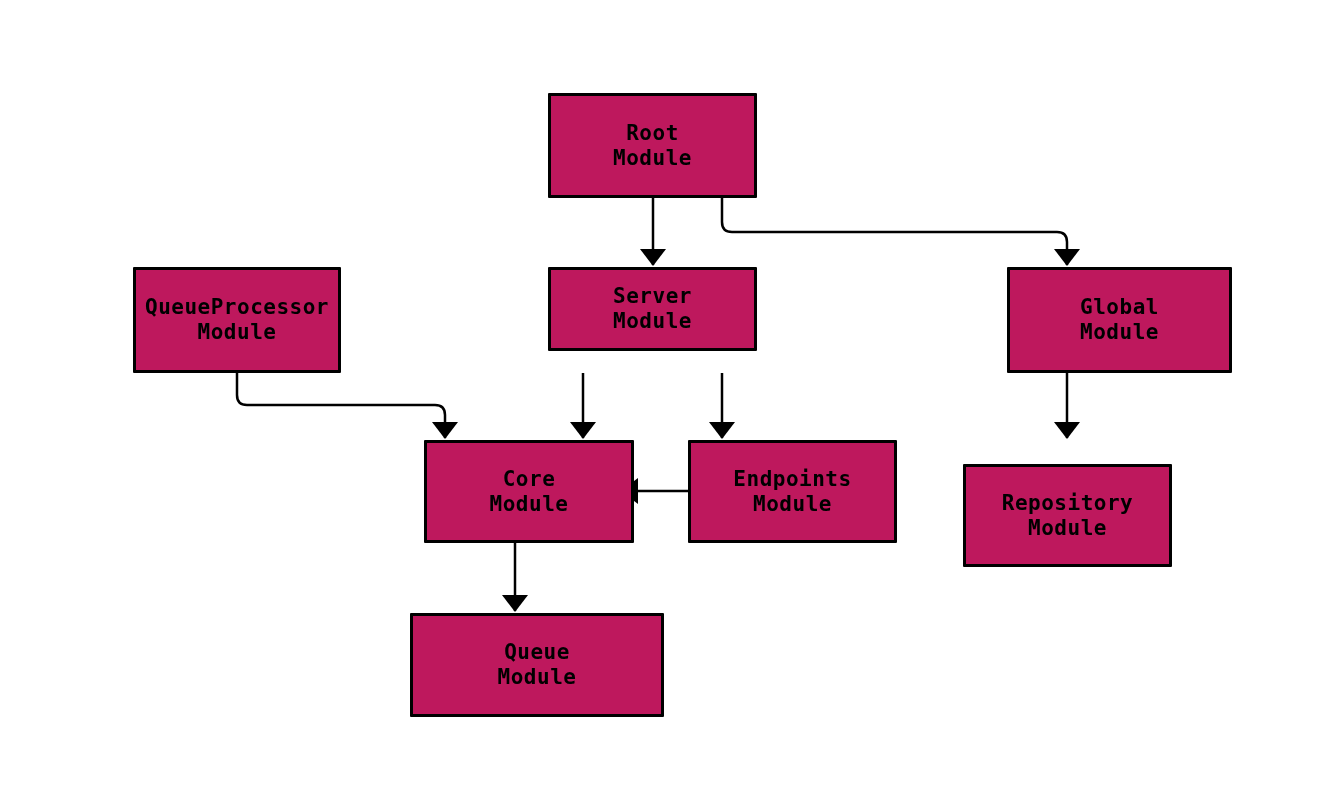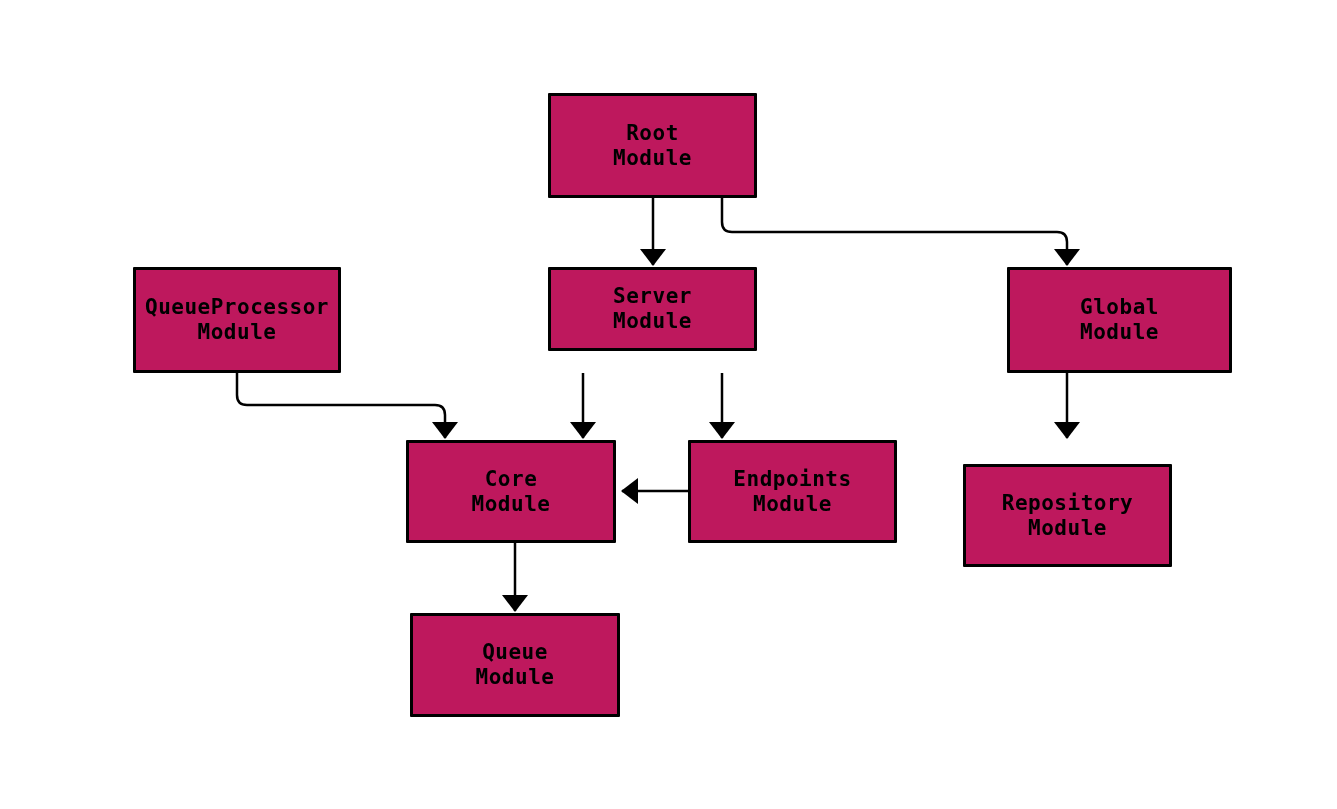--- a/index.html
+++ b/index.html
@@ -44,24 +44,24 @@
     letter-spacing: 0.5px;
     text-align: center;
     white-space: pre-line;
     color: #000000;
   }
   
   .n-root          { left: 548px; top:  93px; width: 209px; height: 105px; }
   .n-queueprocessor{ left: 133px; top: 267px; width: 208px; height: 106px; }
   .n-server        { left: 548px; top: 267px; width: 209px; height: 84px; }
   .n-global        { left: 963px; top: 267px; width: 225px; height: 106px; margin-left: 44px; }
-  .n-core          { left: 406px; top: 440px; width: 210px; height: 103px; }
+  .n-core          { left: 424px; top: 440px; width: 210px; height: 103px; }
   .n-endpoints     { left: 688px; top: 440px; width: 209px; height: 103px; }
   .n-repository    { left: 963px; top: 464px; width: 209px; height: 103px; }
-  .n-queue         { left: 410px; top: 613px; width: 210px; height: 104px; }
+  .n-queue         { left: 410px; top: 613px; width: 254px; height: 104px; }
 </style>
 </head>
 <body>
 
 <div class="canvas">
 
   <svg class="edges-layer" viewBox="0 0 1337 809" xmlns="http://www.w3.org/2000/svg">
     <defs>
       <marker id="arrowhead" markerUnits="userSpaceOnUse" markerWidth="17" markerHeight="26" refX="16" refY="13" orient="auto">
         <polygon points="0,0 17,13 0,26" fill="#000000"></polygon>

